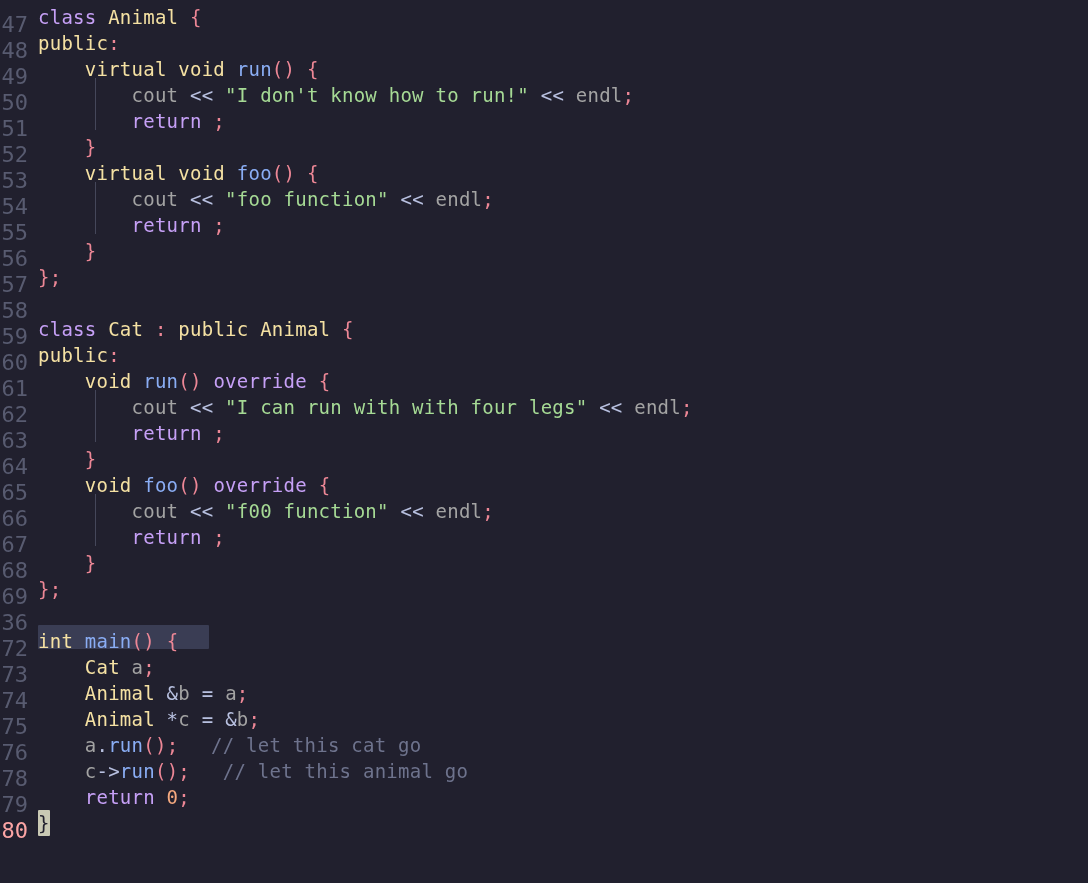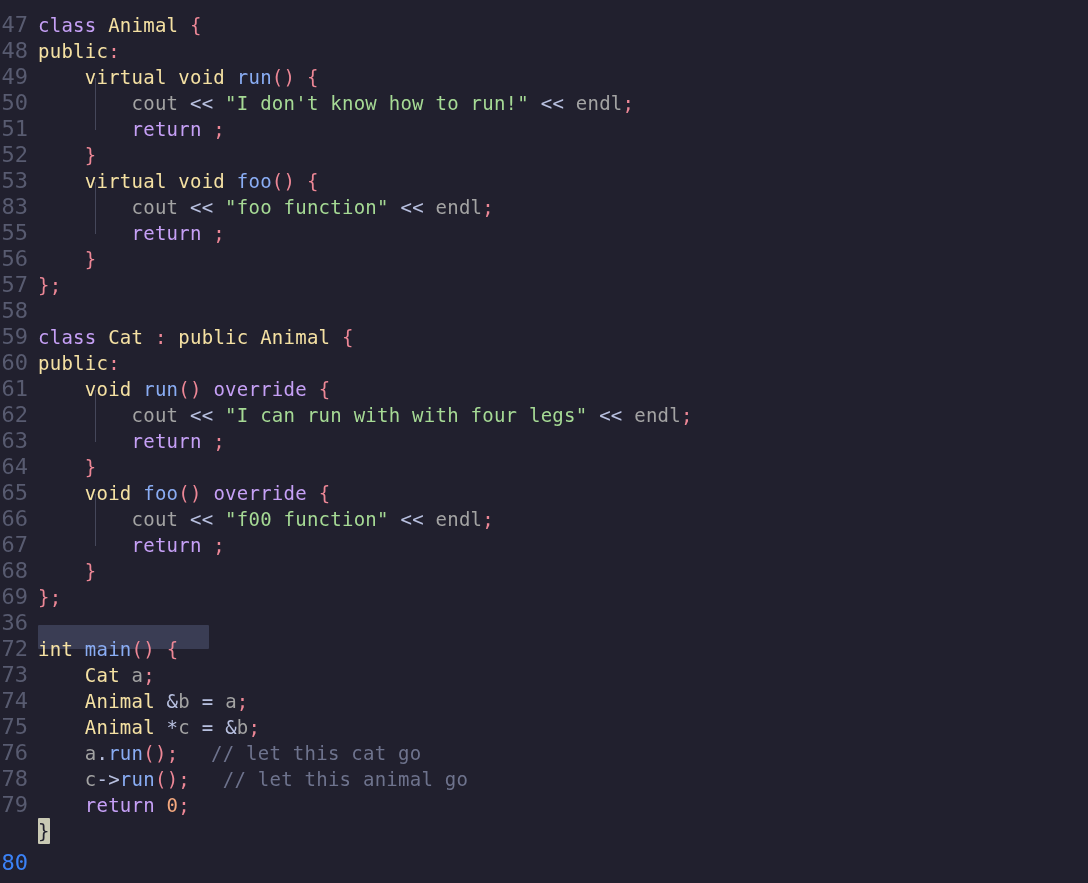--- a/index.html
+++ b/index.html
@@ -35,28 +35,27 @@
     position: absolute;
     left: 0;
     top: 12px;
     width: 28px;
     text-align: right;
     color: #585b70;
     font-size: 22px;
     letter-spacing: 0;
   }
   .gutter.current {
-    color: #3b82f6;
-    margin-top: 32px;
+    color: #fca5a5;
   }
 
   .code {
     position: absolute;
     left: 38px;
-    top: 12px;
+    top: 4px;
     white-space: pre;
     color: #cad3f5;
     letter-spacing: 0.25px;
   }
 
   
   .iguide {
     position: absolute;
     width: 1px;
     background: #45475a;
@@ -131,21 +130,21 @@
     <span class="code">    <span class="punct">}</span></span>
   </div>
 
   <div class="row">
     <span class="gutter">53</span>
     <span class="code">    <span class="typ">virtual void</span> <span class="fn">foo</span><span class="punct">()</span> <span class="punct">{</span></span>
   </div>
 
   <div class="row">
     <span class="iguide ig1"></span>
-    <span class="gutter">83</span>
+    <span class="gutter">54</span>
     <span class="code">        <span class="var">cout</span> <span class="op">&lt;&lt;</span> <span class="str">"foo function"</span> <span class="op">&lt;&lt;</span> <span class="var">endl</span><span class="punct">;</span></span>
   </div>
 
   <div class="row">
     <span class="iguide ig1"></span>
     <span class="gutter">55</span>
     <span class="code">        <span class="kw">return</span> <span class="punct">;</span></span>
   </div>
 
   <div class="row">

